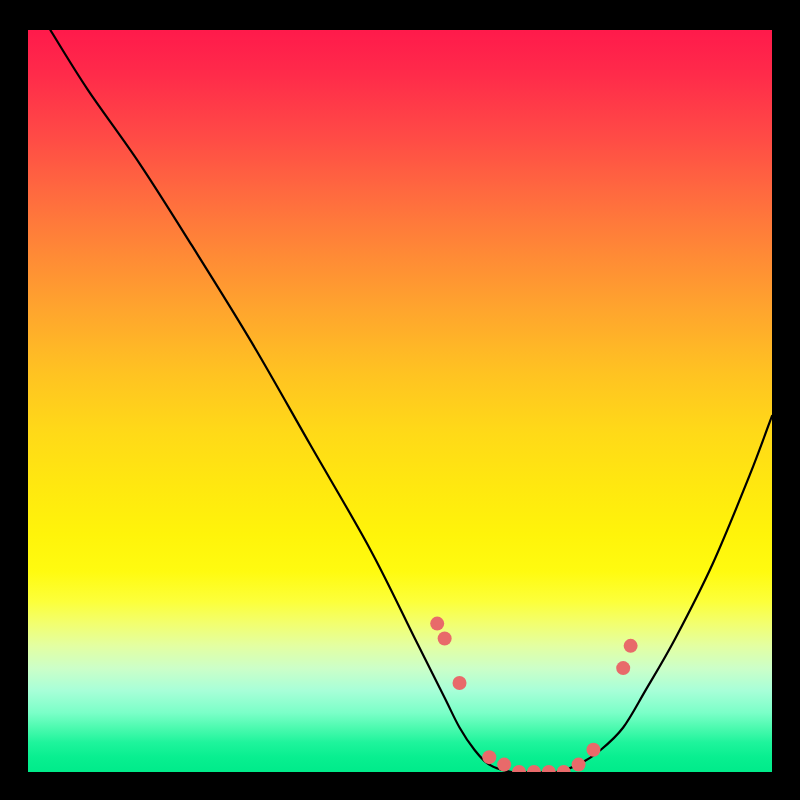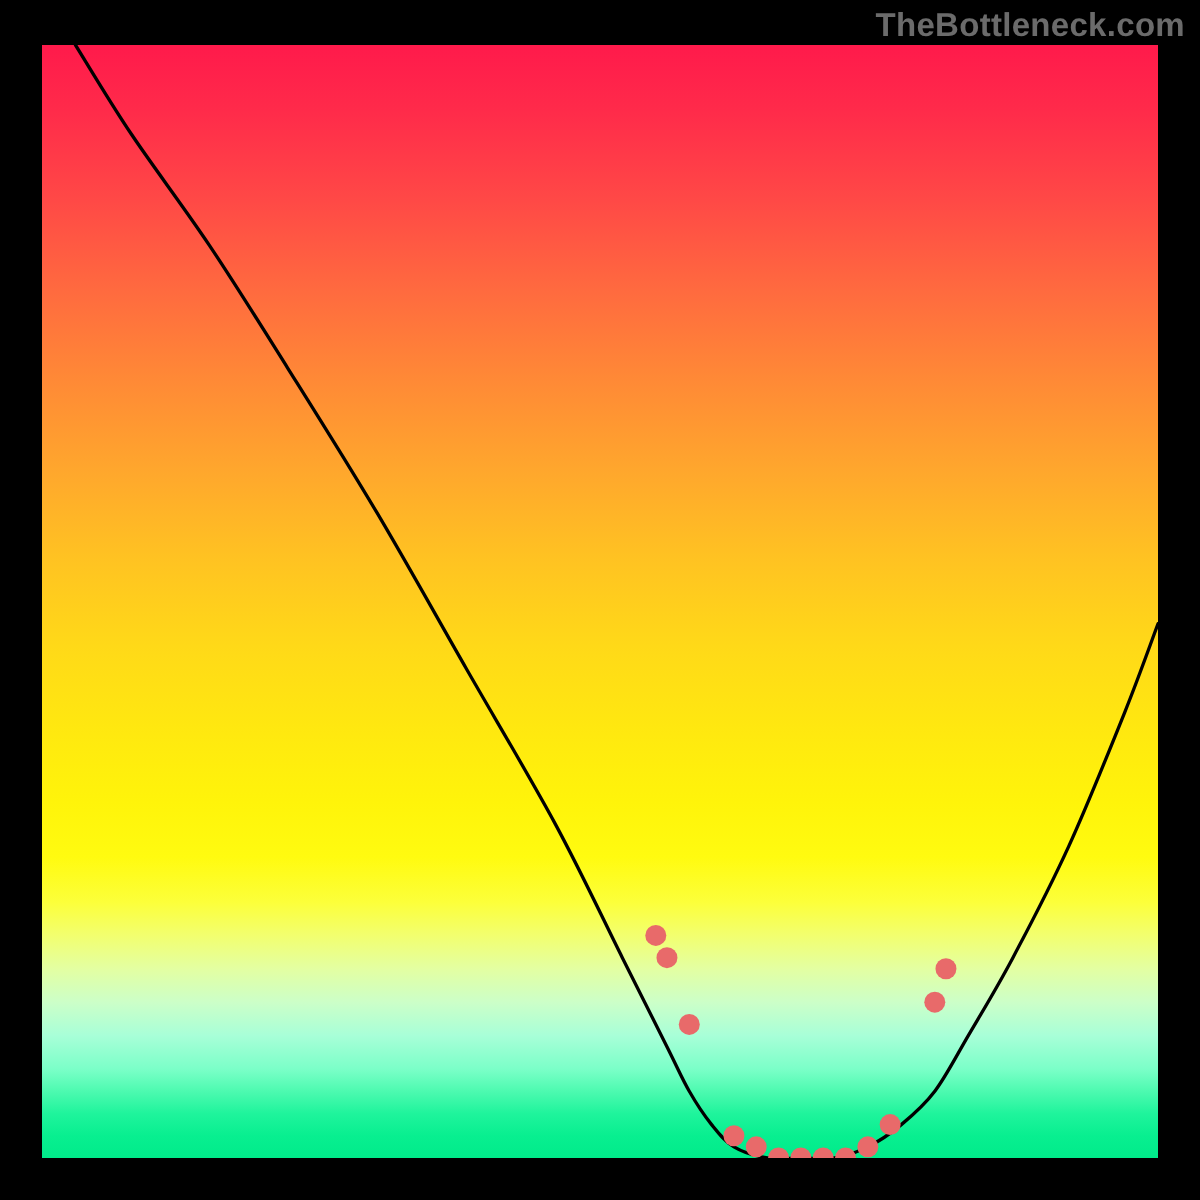--- a/index.html
+++ b/index.html
@@ -63,21 +63,20 @@
     left: 0;
     top: 0;
     width: 744px;
     height: 742px;
   }
 </style>
 </head>
 <body>
 
 <div class="frame">
-  <div class="watermark">TheBottleneck.com</div>
   <div class="plot">
     <svg class="curve" viewBox="0 0 744 742" preserveAspectRatio="none">
       <path id="curve-path" fill="none" stroke="#000" stroke-width="2.2" stroke-linecap="round" stroke-linejoin="round" d="M 22.32 0 C 28.52 9.893333333333336, 44.64 37.10000000000001, 59.52 59.360000000000014 C 74.4 81.62000000000002, 94.24 107.59000000000005, 111.6 133.56000000000006 C 128.95999999999998 159.53000000000006, 145.08 185.50000000000006, 163.68 215.18000000000006 C 182.28 244.86000000000007, 203.35999999999999 278.25000000000006, 223.2 311.64000000000004 C 243.04 345.03000000000003, 262.88 380.8933333333333, 282.72 415.52 C 302.56000000000006 450.14666666666665, 324.88 487.2466666666666, 342.24 519.4 C 359.6 551.5533333333333, 374.48 583.7066666666667, 386.88 608.44 C 399.28 633.1733333333334, 409.20000000000005 652.9599999999999, 416.64000000000004 667.8 C 424.08000000000004 682.64, 426.56 688.8233333333334, 431.52 697.48 C 436.47999999999996 706.1366666666667, 441.44 713.5566666666666, 446.4 719.74 C 451.35999999999996 725.9233333333334, 455.08 730.87, 461.28 734.58 C 467.47999999999996 738.2900000000001, 476.16 740.7633333333333, 483.6 742 C 491.04 743.2366666666667, 498.48 742, 505.92 742 C 513.36 742, 520.8000000000001 743.2366666666667, 528.24 742 C 535.68 740.7633333333333, 543.1199999999999 738.2900000000001, 550.56 734.58 C 558 730.87, 565.4399999999999 725.9233333333334, 572.88 719.74 C 580.32 713.5566666666666, 587.76 707.3733333333333, 595.2 697.48 C 602.6400000000001 687.5866666666667, 608.84 675.22, 617.52 660.38 C 626.1999999999999 645.54, 636.12 629.4633333333334, 647.28 608.44 C 658.4399999999999 587.4166666666667, 672.08 561.4466666666667, 684.48 534.24 C 696.88 507.0333333333333, 711.76 469.93333333333334, 721.68 445.2 C 731.5999999999999 420.46666666666664, 740.28 395.73333333333335, 744 385.84000000000003"></path>
       <g id="dots">
           <circle cx="409.20000000000005" cy="593.6" r="7" fill="#e86a6a"></circle>
           <circle cx="416.64000000000004" cy="608.44" r="7" fill="#e86a6a"></circle>
           <circle cx="431.52" cy="652.96" r="7" fill="#e86a6a"></circle>
           <circle cx="461.28" cy="727.16" r="7" fill="#e86a6a"></circle>
           <circle cx="476.16" cy="734.58" r="7" fill="#e86a6a"></circle>
           <circle cx="491.04" cy="742" r="7" fill="#e86a6a"></circle>

